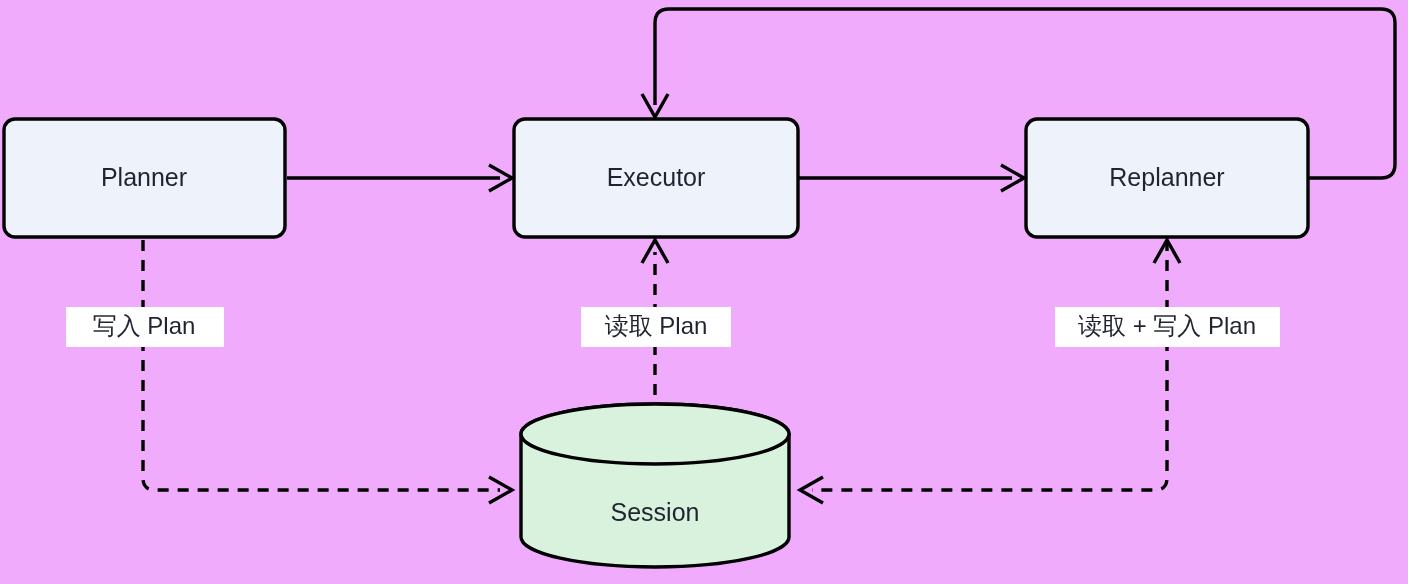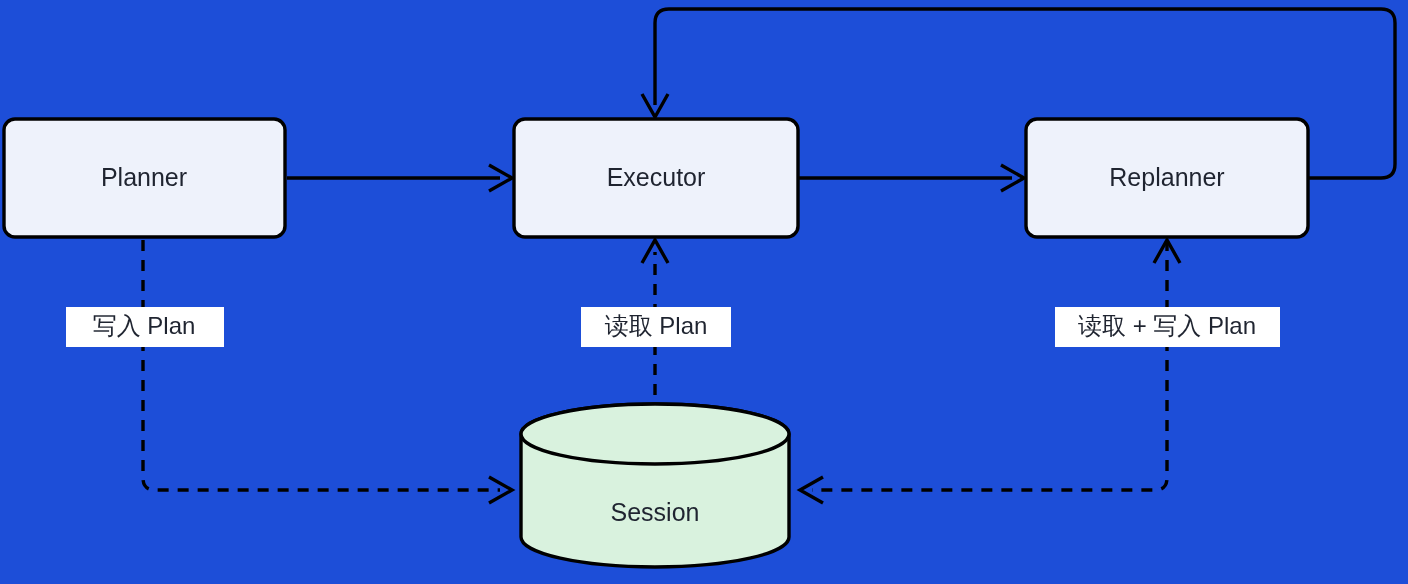--- a/index.html
+++ b/index.html
@@ -8,21 +8,21 @@
     padding: 0;
     background: #ffffff;
   }
   body {
     font-family: "Liberation Sans", "DejaVu Sans", sans-serif;
   }
   #diagram-root {
     position: relative;
     width: 1408px;
     height: 584px;
-    background: #1d4ed8;
+    background: #f0abfc;
     overflow: hidden;
   }
   svg#flow-svg {
     position: absolute;
     top: 0;
     left: 0;
     width: 1408px;
     height: 584px;
     display: block;
   }

